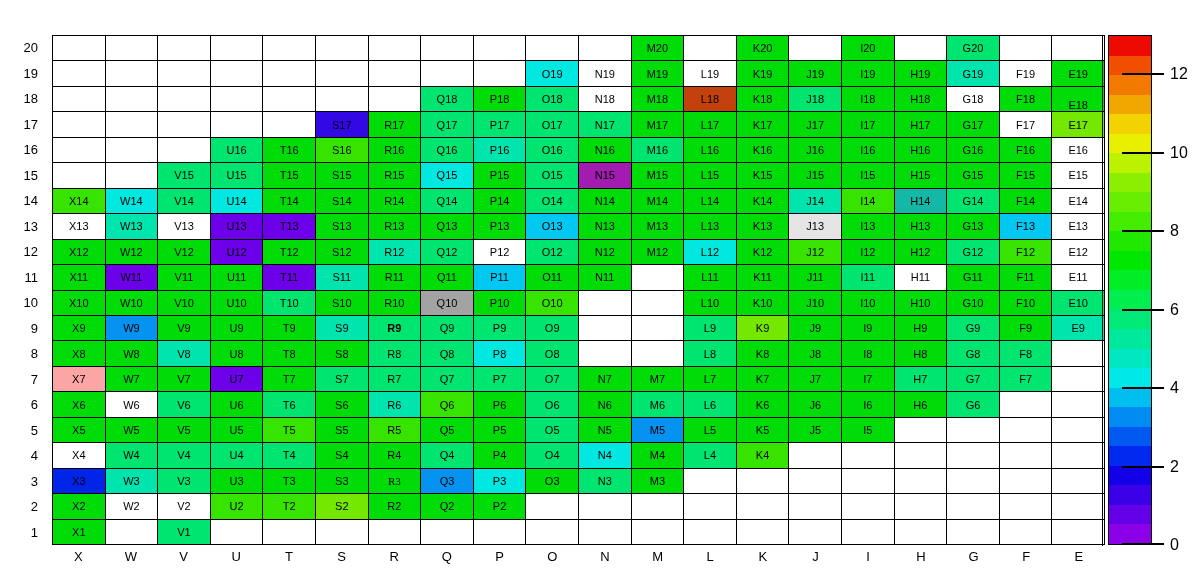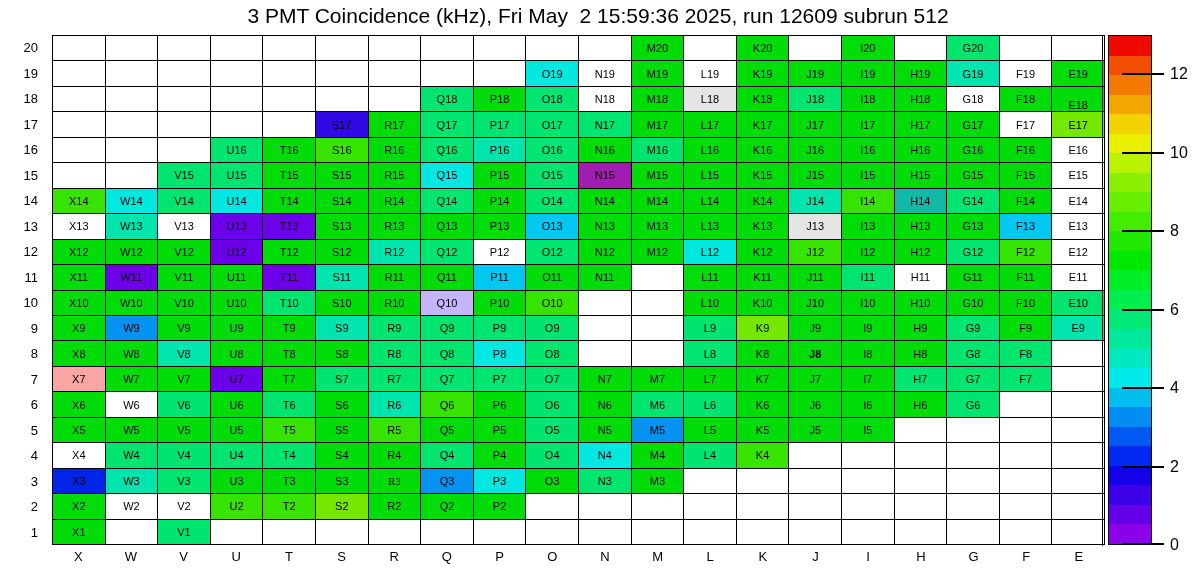--- a/index.html
+++ b/index.html
@@ -19,21 +19,20 @@
             box-sizing:border-box;display:flex;flex-direction:column;}
   .colorbar div{flex:1;}
   .cbticks{position:absolute;left:1108px;top:35px;width:88px;height:510px;pointer-events:none;}
   .cbtick{position:absolute;left:14px;width:42px;height:2px;background:#000;}
   .cbticklabel{position:absolute;left:62px;transform:translateY(-52%);font-size:16px;color:#000;}
 </style>
 </head>
 <body>
 
 <div class="page">
-  <div class="title">3 PMT Coincidence (kHz), Fri May  2 15:59:36 2025, run 12609 subrun 512</div>
   <div class="ylabels">
       <div>20</div>
       <div>19</div>
       <div>18</div>
       <div>17</div>
       <div>16</div>
       <div>15</div>
       <div>14</div>
       <div>13</div>
       <div>12</div>
@@ -135,21 +134,21 @@
       </div>
       <div class="cell" style="background: rgb(0, 229, 112);">
         <span>O18</span>
       </div>
       <div class="cell" style="background: rgb(255, 255, 255);">
         <span>N18</span>
       </div>
       <div class="cell" style="background: rgb(0, 220, 8);">
         <span>M18</span>
       </div>
-      <div class="cell" style="background: #e5e5e5;">
+      <div class="cell" style="background: #c2410c;">
         <span>L18</span>
       </div>
       <div class="cell" style="background: rgb(0, 220, 8);">
         <span>K18</span>
       </div>
       <div class="cell" style="background: rgb(0, 229, 112);">
         <span>J18</span>
       </div>
       <div class="cell" style="background: rgb(0, 220, 8);">
         <span>I18</span>
@@ -578,21 +577,21 @@
       </div>
       <div class="cell" style="background: rgb(0, 229, 112);">
         <span>T10</span>
       </div>
       <div class="cell" style="background: rgb(0, 220, 8);">
         <span>S10</span>
       </div>
       <div class="cell" style="background: rgb(0, 220, 8);">
         <span>R10</span>
       </div>
-      <div class="cell" style="background: #c4b5fd;">
+      <div class="cell" style="background: #a3a3a3;">
         <span>Q10</span>
       </div>
       <div class="cell" style="background: rgb(0, 220, 8);">
         <span>P10</span>
       </div>
       <div class="cell" style="background: rgb(54, 228, 0);">
         <span>O10</span>
       </div>
       <div class="cell"></div>
       <div class="cell"></div>
@@ -631,21 +630,21 @@
       </div>
       <div class="cell" style="background: rgb(0, 220, 8);">
         <span>U9</span>
       </div>
       <div class="cell" style="background: rgb(0, 220, 8);">
         <span>T9</span>
       </div>
       <div class="cell" style="background: rgb(0, 229, 174);">
         <span>S9</span>
       </div>
-      <div class="cell" style="background: rgb(0, 229, 112);">
+      <div class="cell" style="background: rgb(0, 229, 112); font-weight: bold;">
         <span>R9</span>
       </div>
       <div class="cell" style="background: rgb(0, 229, 112);">
         <span>Q9</span>
       </div>
       <div class="cell" style="background: rgb(0, 229, 112);">
         <span>P9</span>
       </div>
       <div class="cell" style="background: rgb(0, 229, 112);">
         <span>O9</span>
@@ -707,21 +706,21 @@
         <span>O8</span>
       </div>
       <div class="cell"></div>
       <div class="cell"></div>
       <div class="cell" style="background: rgb(0, 229, 112);">
         <span>L8</span>
       </div>
       <div class="cell" style="background: rgb(0, 220, 8);">
         <span>K8</span>
       </div>
-      <div class="cell" style="background: rgb(0, 220, 8); font-weight: bold;">
+      <div class="cell" style="background: rgb(0, 220, 8);">
         <span>J8</span>
       </div>
       <div class="cell" style="background: rgb(0, 220, 8);">
         <span>I8</span>
       </div>
       <div class="cell" style="background: rgb(0, 220, 8);">
         <span>H8</span>
       </div>
       <div class="cell" style="background: rgb(0, 229, 112);">
         <span>G8</span>

